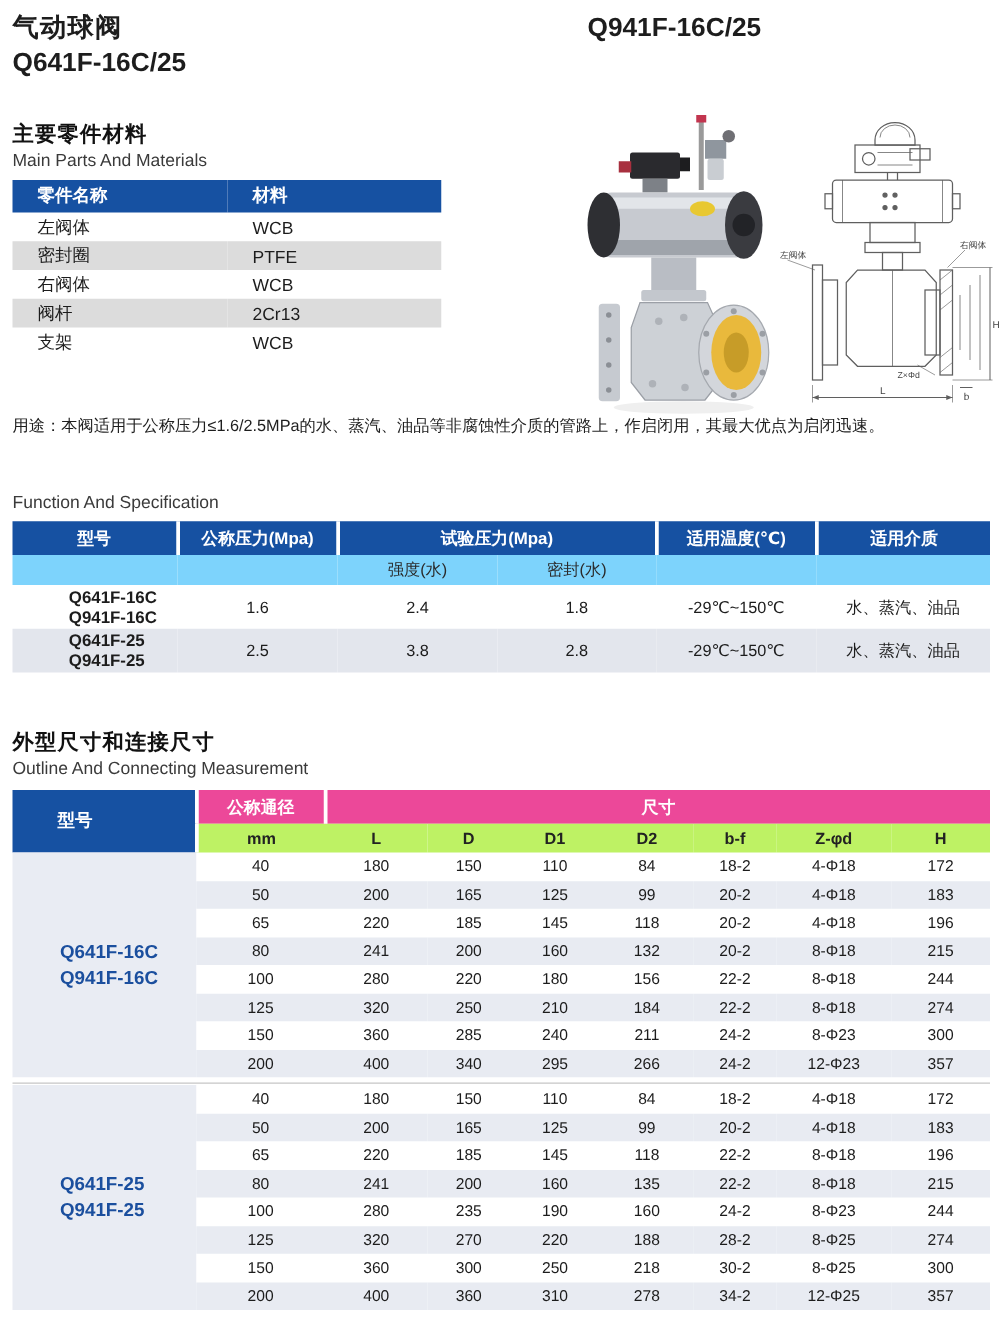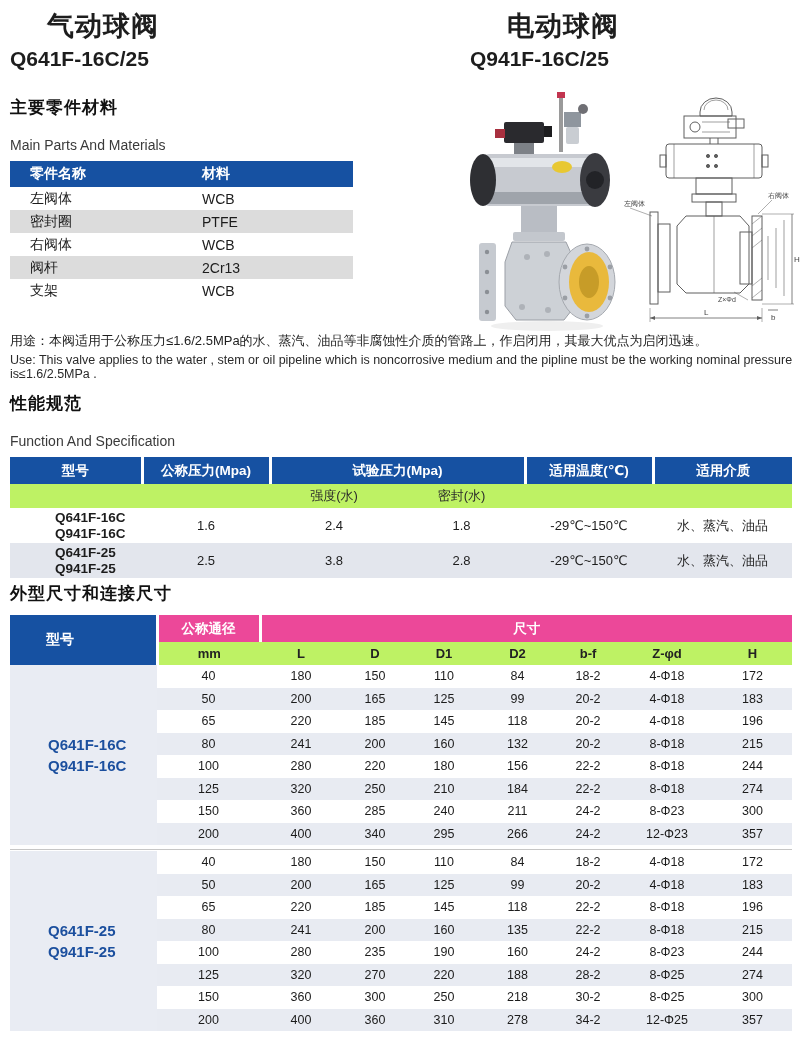--- a/index.html
+++ b/index.html
@@ -4,26 +4,26 @@
 <style>
   * { margin:0; padding:0; box-sizing:border-box; }
   html,body { background:#fff; }
   body { font-family:"Liberation Sans","DejaVu Sans",sans-serif; color:#222; }
   .page { position:relative; width:800px; height:1064px; background:#fff; overflow:hidden; }
 
   
   .prod { position:absolute; top:8px; }
   .prod.left  { left:10px; }
   .prod.right { left:470px; }
-  .prod h1 { font-size:27px; font-weight:bold; color:#1d1d1d; letter-spacing:1px;margin-left:37px; }
+  .prod h1 { font-size:21px; font-weight:bold; color:#1d1d1d; letter-spacing:1px; }
   .prod .model { font-size:21px; font-weight:bold; color:#1d1d1d; margin-top:3px; }
 
   
   .sec-title { font-size:17px; font-weight:bold; color:#111; letter-spacing:1px; }
-  .sec-sub   { font-size:14px; color:#3a3a3a; margin-top:18px; }
+  .sec-sub   { font-size:14px; color:#3a3a3a; margin-top:1px; }
 
   
   .materials { position:absolute; left:10px; top:96px; width:343px; }
   .mat-table { width:343px; border-collapse:collapse; table-layout:fixed; margin-top:8px; }
   .mat-table th { background:#1651a2; color:#fff; font-size:14px; font-weight:bold;
                   text-align:left; height:26px; padding-left:20px; }
   .mat-table td { font-size:14px; height:23px; padding-left:20px; color:#1c1c1c; }
   .mat-table tr:nth-child(even) td { background:#dcdcdc; }
 
   
@@ -33,21 +33,21 @@
   
   .usage-zh { position:absolute; left:10px; top:332px; width:782px; font-size:13px; color:#1e1e1e; }
   .usage-en { position:absolute; left:10px; top:353px; width:788px; font-size:12.5px; color:#2a2a2a; }
 
   
   .spec { position:absolute; left:10px; top:392px; width:782px; }
   .spec-table { width:782px; border-collapse:collapse; table-layout:fixed; margin-top:8px; }
   .spec-table th.blue { background:#1651a2; color:#fff; font-size:13.5px; font-weight:bold;
                         height:27px; text-align:center; border-right:3px solid #fff; }
   .spec-table th.blue:last-child { border-right:none; }
-  .spec-table tr.subhead th { background:#bef264; height:24px; font-size:13px;
+  .spec-table tr.subhead th { background:#7dd3fc; height:24px; font-size:13px;
                               font-weight:normal; color:#2a2a2a; text-align:center; }
   .spec-table td { font-size:13px; text-align:center; height:35px; color:#1c1c1c; }
   .spec-table td.model { text-align:left; padding-left:45px; font-weight:bold;
                          font-size:13.5px; white-space:pre-line; line-height:16px; }
   .spec-table tr.alt td { background:#e3e6ed; }
 
   
   .dims { position:absolute; left:10px; top:582px; width:782px; }
   .dim-table { width:782px; border-collapse:collapse; table-layout:fixed; margin-top:10px; }
   .dim-table th.dh-model { background:#1651a2; color:#fff; font-size:14px; font-weight:bold;
@@ -69,21 +69,20 @@
 </head>
 <body>
 
 <div class="page">
 
   <div class="prod left">
     <h1>气动球阀</h1>
     <div class="model">Q641F-16C/25</div>
   </div>
   <div class="prod right">
-    <h1>电动球阀</h1>
     <div class="model">Q941F-16C/25</div>
   </div>
 
   <div class="materials">
     <div class="sec-title">主要零件材料</div>
     <div class="sec-sub">Main Parts And Materials</div>
     <table class="mat-table">
       <colgroup>
           <col style="width:172px">
           <col style="width:171px">
@@ -209,24 +208,22 @@
     <line x1="150" y1="104" x2="136" y2="118" stroke-width="0.5"></line>
     <text x="2" y="110" font-size="7" fill="#444" stroke="none">左阀体</text>
     <text x="146" y="102" font-size="7" fill="#444" stroke="none">右阀体</text>
     <text x="96" y="206" font-size="7" fill="#444" stroke="none">Z×Φd</text>
     <text x="82" y="219" font-size="8" fill="#444" stroke="none">L</text>
     <text x="149" y="224" font-size="8" fill="#444" stroke="none">b</text>
     <text x="172" y="166" font-size="8" fill="#444" stroke="none">H</text>
   </svg>
 
   <p class="usage-zh">用途：本阀适用于公称压力≤1.6/2.5MPa的水、蒸汽、油品等非腐蚀性介质的管路上，作启闭用，其最大优点为启闭迅速。</p>
-  <p class="usage-en">Use: This valve applies to the water , stem or oil pipeline which is noncorrosive medium and the pipline must be the working nominal pressure is≤1.6/2.5MPa .</p>
 
   <div class="spec">
-    <div class="sec-title">性能规范</div>
     <div class="sec-sub">Function And Specification</div>
     <table class="spec-table">
       <colgroup>
         <col style="width:132px">
           <col style="width:128px">
           <col style="width:128px">
         <col style="width:127px">
           <col style="width:128px">
           <col style="width:139px">
       </colgroup>
@@ -265,20 +262,21 @@
             <td>2.8</td>
             <td>-29℃~150℃</td>
             <td>水、蒸汽、油品</td>
           </tr>
         </tbody>
     </table>
   </div>
 
   <div class="dims">
     <div class="sec-title">外型尺寸和连接尺寸</div>
+    <div class="sec-sub">Outline And Connecting Measurement</div>
     <table class="dim-table">
       <colgroup>
         <col style="width:147px">
           <col style="width:103px">
           <col style="width:82px">
         <col style="width:66px">
           <col style="width:72px">
           <col style="width:75px">
         <col style="width:66px">
           <col style="width:92px">

